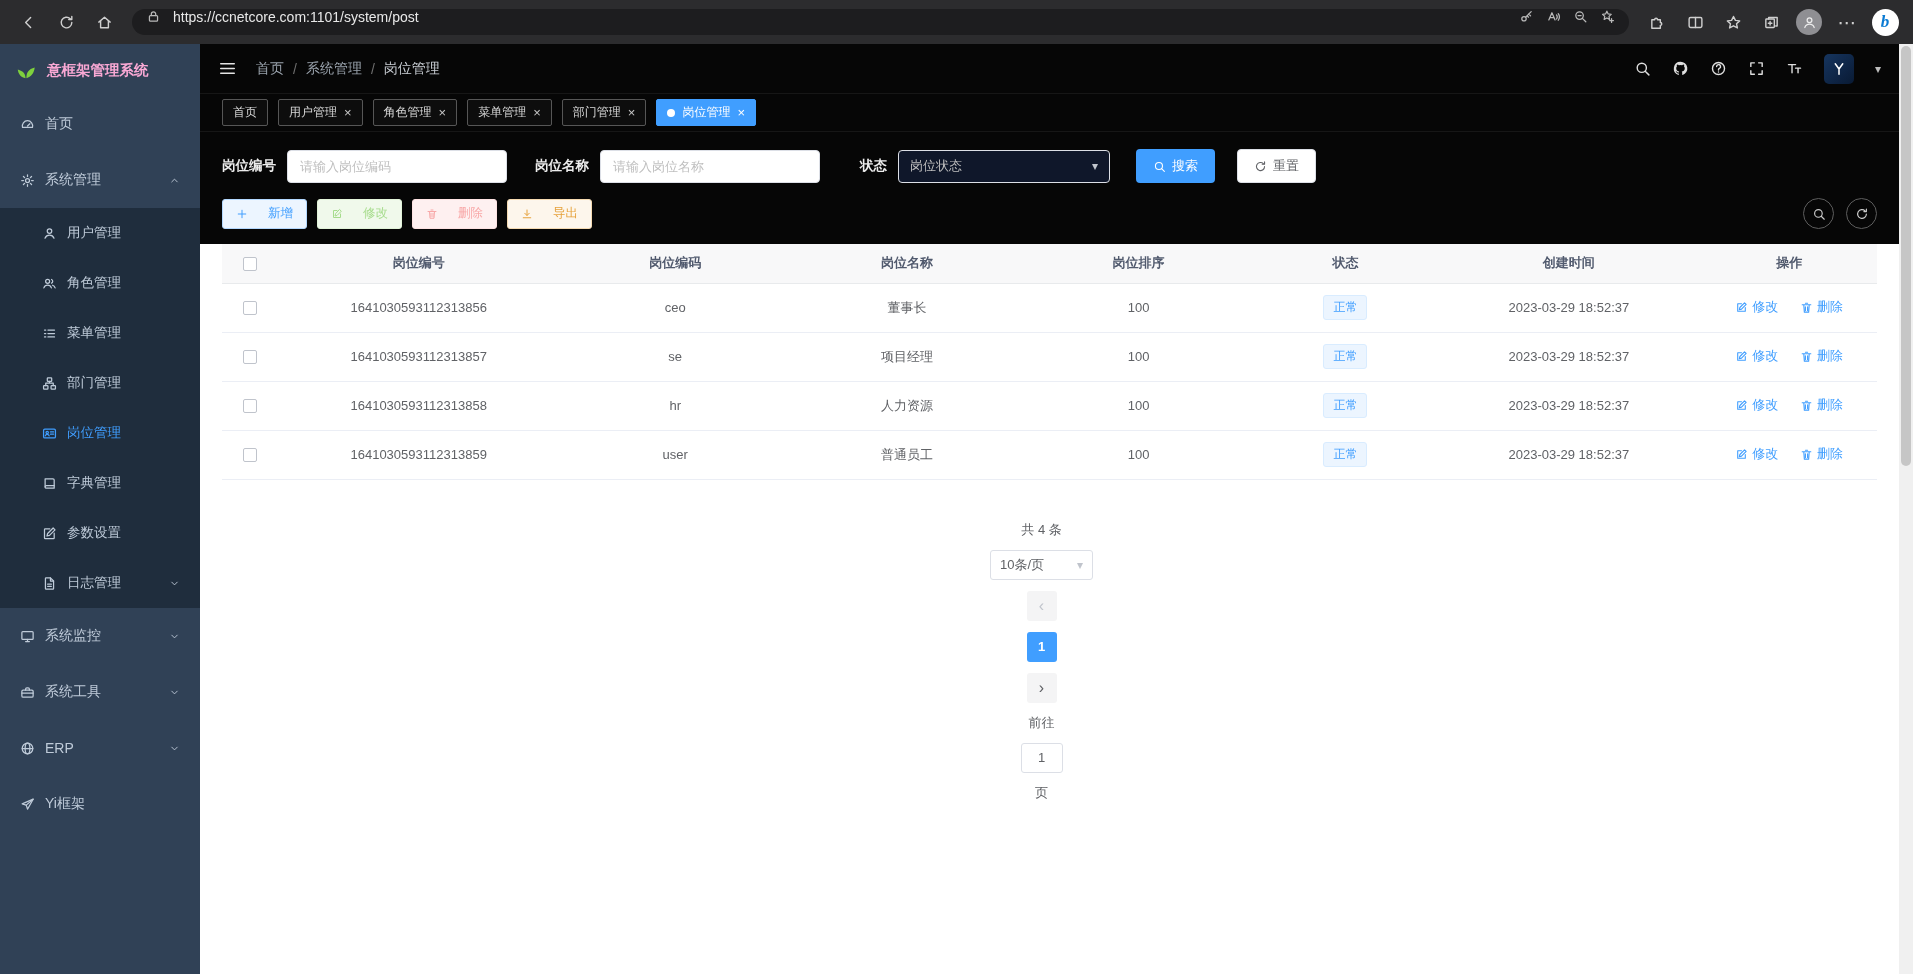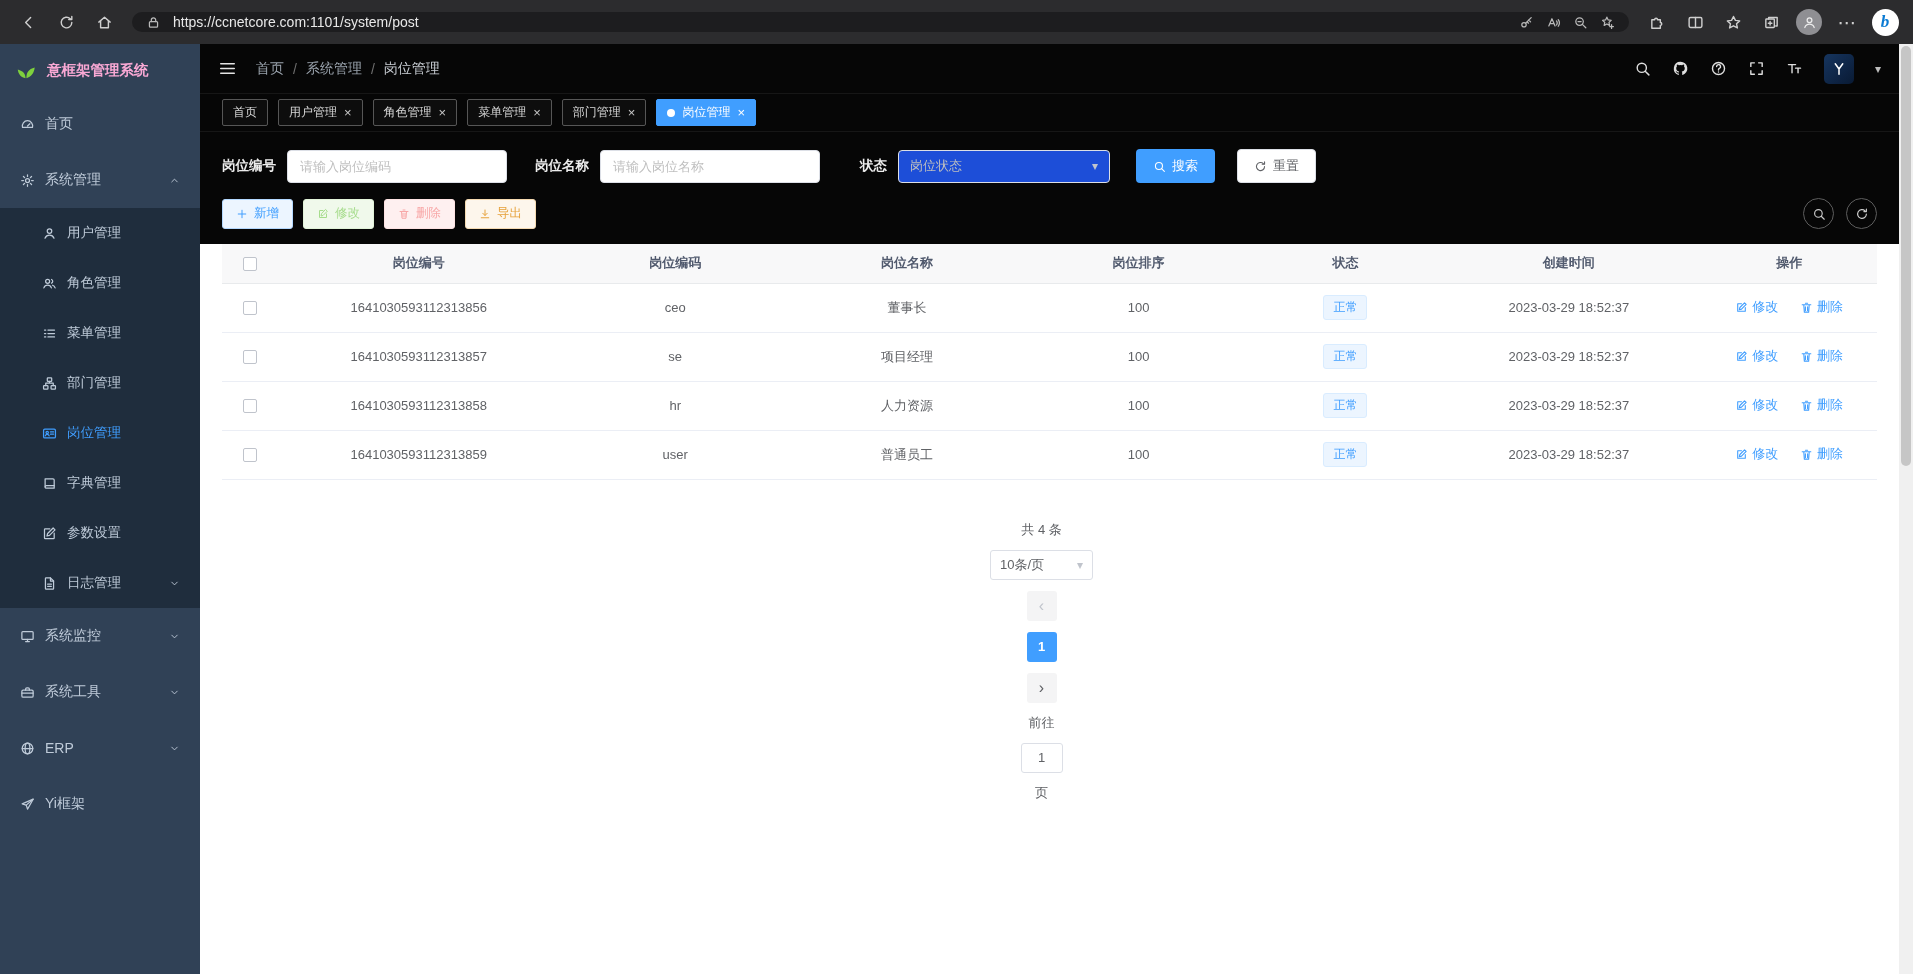--- a/index.html
+++ b/index.html
@@ -5,21 +5,21 @@
   * { box-sizing:border-box; margin:0; padding:0; }
   html,body { width:1913px; height:974px; overflow:hidden; }
   body { font-family:"Liberation Sans","DejaVu Sans",sans-serif; background:#fff; }
   .i { display:block; fill:none; stroke:currentColor; stroke-width:2; stroke-linecap:round; stroke-linejoin:round; }
   .i.fill { fill:currentColor; stroke:none; }
 
   
   .chrome { height:44px; background:#2c2c2e; display:flex; align-items:center; padding:0 10px; gap:2px; }
   .chrome-btn { width:36px; height:36px; border-radius:6px; display:flex; align-items:center; justify-content:center; color:#cfcfcf; cursor:pointer; flex:none; }
   .chrome-btn .i { width:17px; height:17px; }
-  .addr { flex:1; height:20px; margin:16px 8px; background:#1d1d1f; border-radius:16px; display:flex; align-items:center; padding:0 14px; gap:12px; min-width:0; }
+  .addr { flex:1; height:26px; margin:16px 8px; background:#1d1d1f; border-radius:16px; display:flex; padding:0 14px; gap:12px; min-width:0; }
   .addr .i { width:15px; height:15px; color:#b9b9b9; flex:none; cursor:pointer; }
   .url { flex:1; color:#e8e8e8; font-size:14px; white-space:nowrap; overflow:hidden; }
   .avatar { width:26px; height:26px; border-radius:50%; background:#8f8f93; color:#ededed; display:flex; align-items:center; justify-content:center; }
   .avatar .i { width:15px; height:15px; }
   .dots { font-size:19px; color:#cfcfcf; line-height:1; }
   .bing { width:27px; height:27px; border-radius:50%; background:#fff; display:flex; align-items:center; justify-content:center; font-weight:700; font-style:italic; font-size:17px; color:#0b7bd4; font-family:"Liberation Serif",serif; }
 
   
   .page { display:flex; height:930px; }
 
@@ -57,30 +57,30 @@
   .tag.active { background:#409eff; border-color:#409eff; color:#fff; }
   .tag.active .x { color:#fff; }
   .tag .dot { width:8px; height:8px; border-radius:50%; background:#fff; }
 
   .filter { display:flex; align-items:center; padding:17px 22px 9px; }
   .f-label { font-size:13.5px; font-weight:700; color:#ededed; margin-right:11px; white-space:nowrap; }
   .f-input { width:220px; height:33px; border:1px solid #dcdfe6; border-radius:4px; background:#fff; padding:0 12px; font-size:13px; color:#333; outline:none; }
   .f-input::placeholder { color:#bfbfbf; }
   .gap28 { margin-left:28px; }
   .gap40 { margin-left:40px; }
-  .f-select { width:212px; height:33px; border:1px solid #dcdfe6; border-radius:4px; background:#1d4ed8; display:flex; align-items:center; justify-content:space-between; padding:0 11px; cursor:pointer; }
+  .f-select { width:212px; height:33px; border:1px solid #dcdfe6; border-radius:4px; background:#0f172a; display:flex; align-items:center; justify-content:space-between; padding:0 11px; cursor:pointer; }
   .f-select .ph { color:#bfbfbf; font-size:13px; }
   .caret2 { color:#c0c4cc; font-size:12px; }
   .btn { height:33px; display:inline-flex; align-items:center; gap:6px; border-radius:4px; font-size:13px; padding:16px 16px; cursor:pointer; border:1px solid transparent; }
   .btn .i { width:13px; height:13px; }
   .btn-search { background:#409eff; color:#fff; margin-left:26px; }
   .btn-reset { background:#fff; color:#606266; border-color:#dcdfe6; margin-left:22px; }
 
   .toolbar { display:flex; align-items:center; gap:10px; padding:6px 22px 15px; }
-  .tb { height:30px; display:inline-flex; align-items:center; gap:6px; border-radius:3px; font-size:12.5px; padding:0 13px; cursor:pointer; border:1px solid; }
+  .tb { height:30px; display:inline-flex; align-items:center; gap:20px; border-radius:3px; font-size:12.5px; padding:0 13px; cursor:pointer; border:1px solid; }
   .tb .i { width:12px; height:12px; }
   .tb-add { color:#409eff; background:#ecf5ff; border-color:#b3d8ff; }
   .tb-edit { color:#a6dc8c; background:#f0f9eb; border-color:#e1f3d8; cursor:not-allowed; }
   .tb-del { color:#f8a8a8; background:#fef0f0; border-color:#fde2e2; cursor:not-allowed; }
   .tb-exp { color:#e6a23c; background:#fdf6ec; border-color:#f5dab1; }
   .tb-right { margin-left:auto; display:flex; gap:12px; }
   .circle-btn { width:31px; height:31px; border-radius:50%; border:1px solid #5d5d5d; color:#cbcbcb; display:flex; align-items:center; justify-content:center; cursor:pointer; background:transparent; }
   .circle-btn .i { width:14px; height:14px; }
 
   table.grid { width:calc(100% - 44px); margin:0 22px; border-collapse:collapse; table-layout:fixed; }

